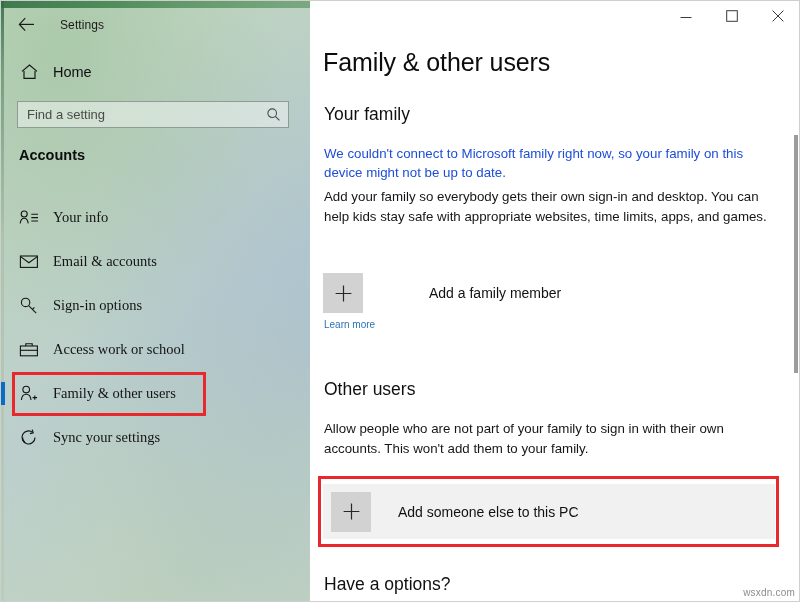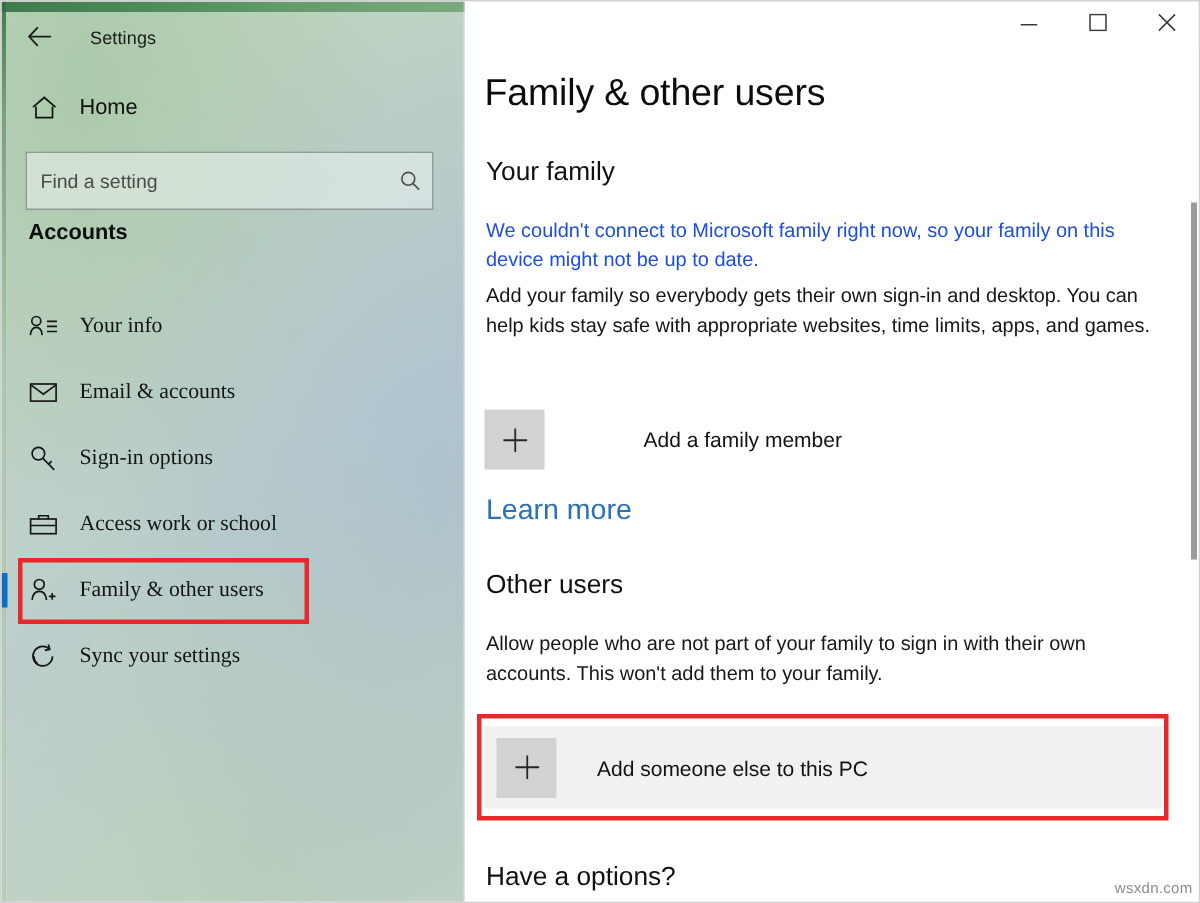--- a/index.html
+++ b/index.html
@@ -31,20 +31,21 @@
     left: 0;
     top: 0;
     width: 309px;
     height: 602px;
     background:
       radial-gradient(120% 90% at 18% 8%, rgba(120,170,120,0.30) 0%, rgba(120,170,120,0) 55%),
       radial-gradient(120% 100% at 95% 55%, rgba(150,175,205,0.42) 0%, rgba(150,175,205,0) 60%),
       radial-gradient(110% 80% at 55% 95%, rgba(170,195,175,0.35) 0%, rgba(170,195,175,0) 60%),
       linear-gradient(145deg, #c3d9c0 0%, #bfd3c4 30%, #bccfcd 55%, #c3d4c6 78%, #c6d6c4 100%);
     overflow: hidden;
+    padding-left: 29px;
   }
   
   #sidebar-top-strip {
     position: absolute;
     left: 0; top: 0;
     width: 309px; height: 7px;
     background: linear-gradient(90deg, #3f7a4e 0%, #4c8a58 30%, #639a6b 60%, #7ba97f 100%);
   }
   
   #sidebar-left-edge {
@@ -99,21 +100,21 @@
     font-size: 14.5px;
     color: #101010;
     margin-left: 13px;
   }
 
   #search-box {
     position: absolute;
     left: 16px;
     top: 100px;
     width: 272px;
-    height: 39px;
+    height: 27px;
     background: rgba(255,255,255,0.42);
     border: 1px solid #8f9b94;
     box-sizing: border-box;
     display: flex;
     align-items: center;
   }
   #search-input-text {
     flex: 1;
     font-size: 13px;
     color: #4b4b4b;
@@ -274,22 +275,22 @@
     left: 13px;
     top: 271px;
     width: 280px;
     height: 42px;
     gap: 39px;
   }
 
   #learn-more {
     position: absolute;
     left: 14px;
-    top: 329px;
-    font-size: 19px;
+    top: 318px;
+    font-size: 10px;
     color: #2a72b5;
     text-decoration: none;
     cursor: pointer;
   }
 
   #other-users-heading {
     position: absolute;
     left: 14px;
     top: 378px;
   }

